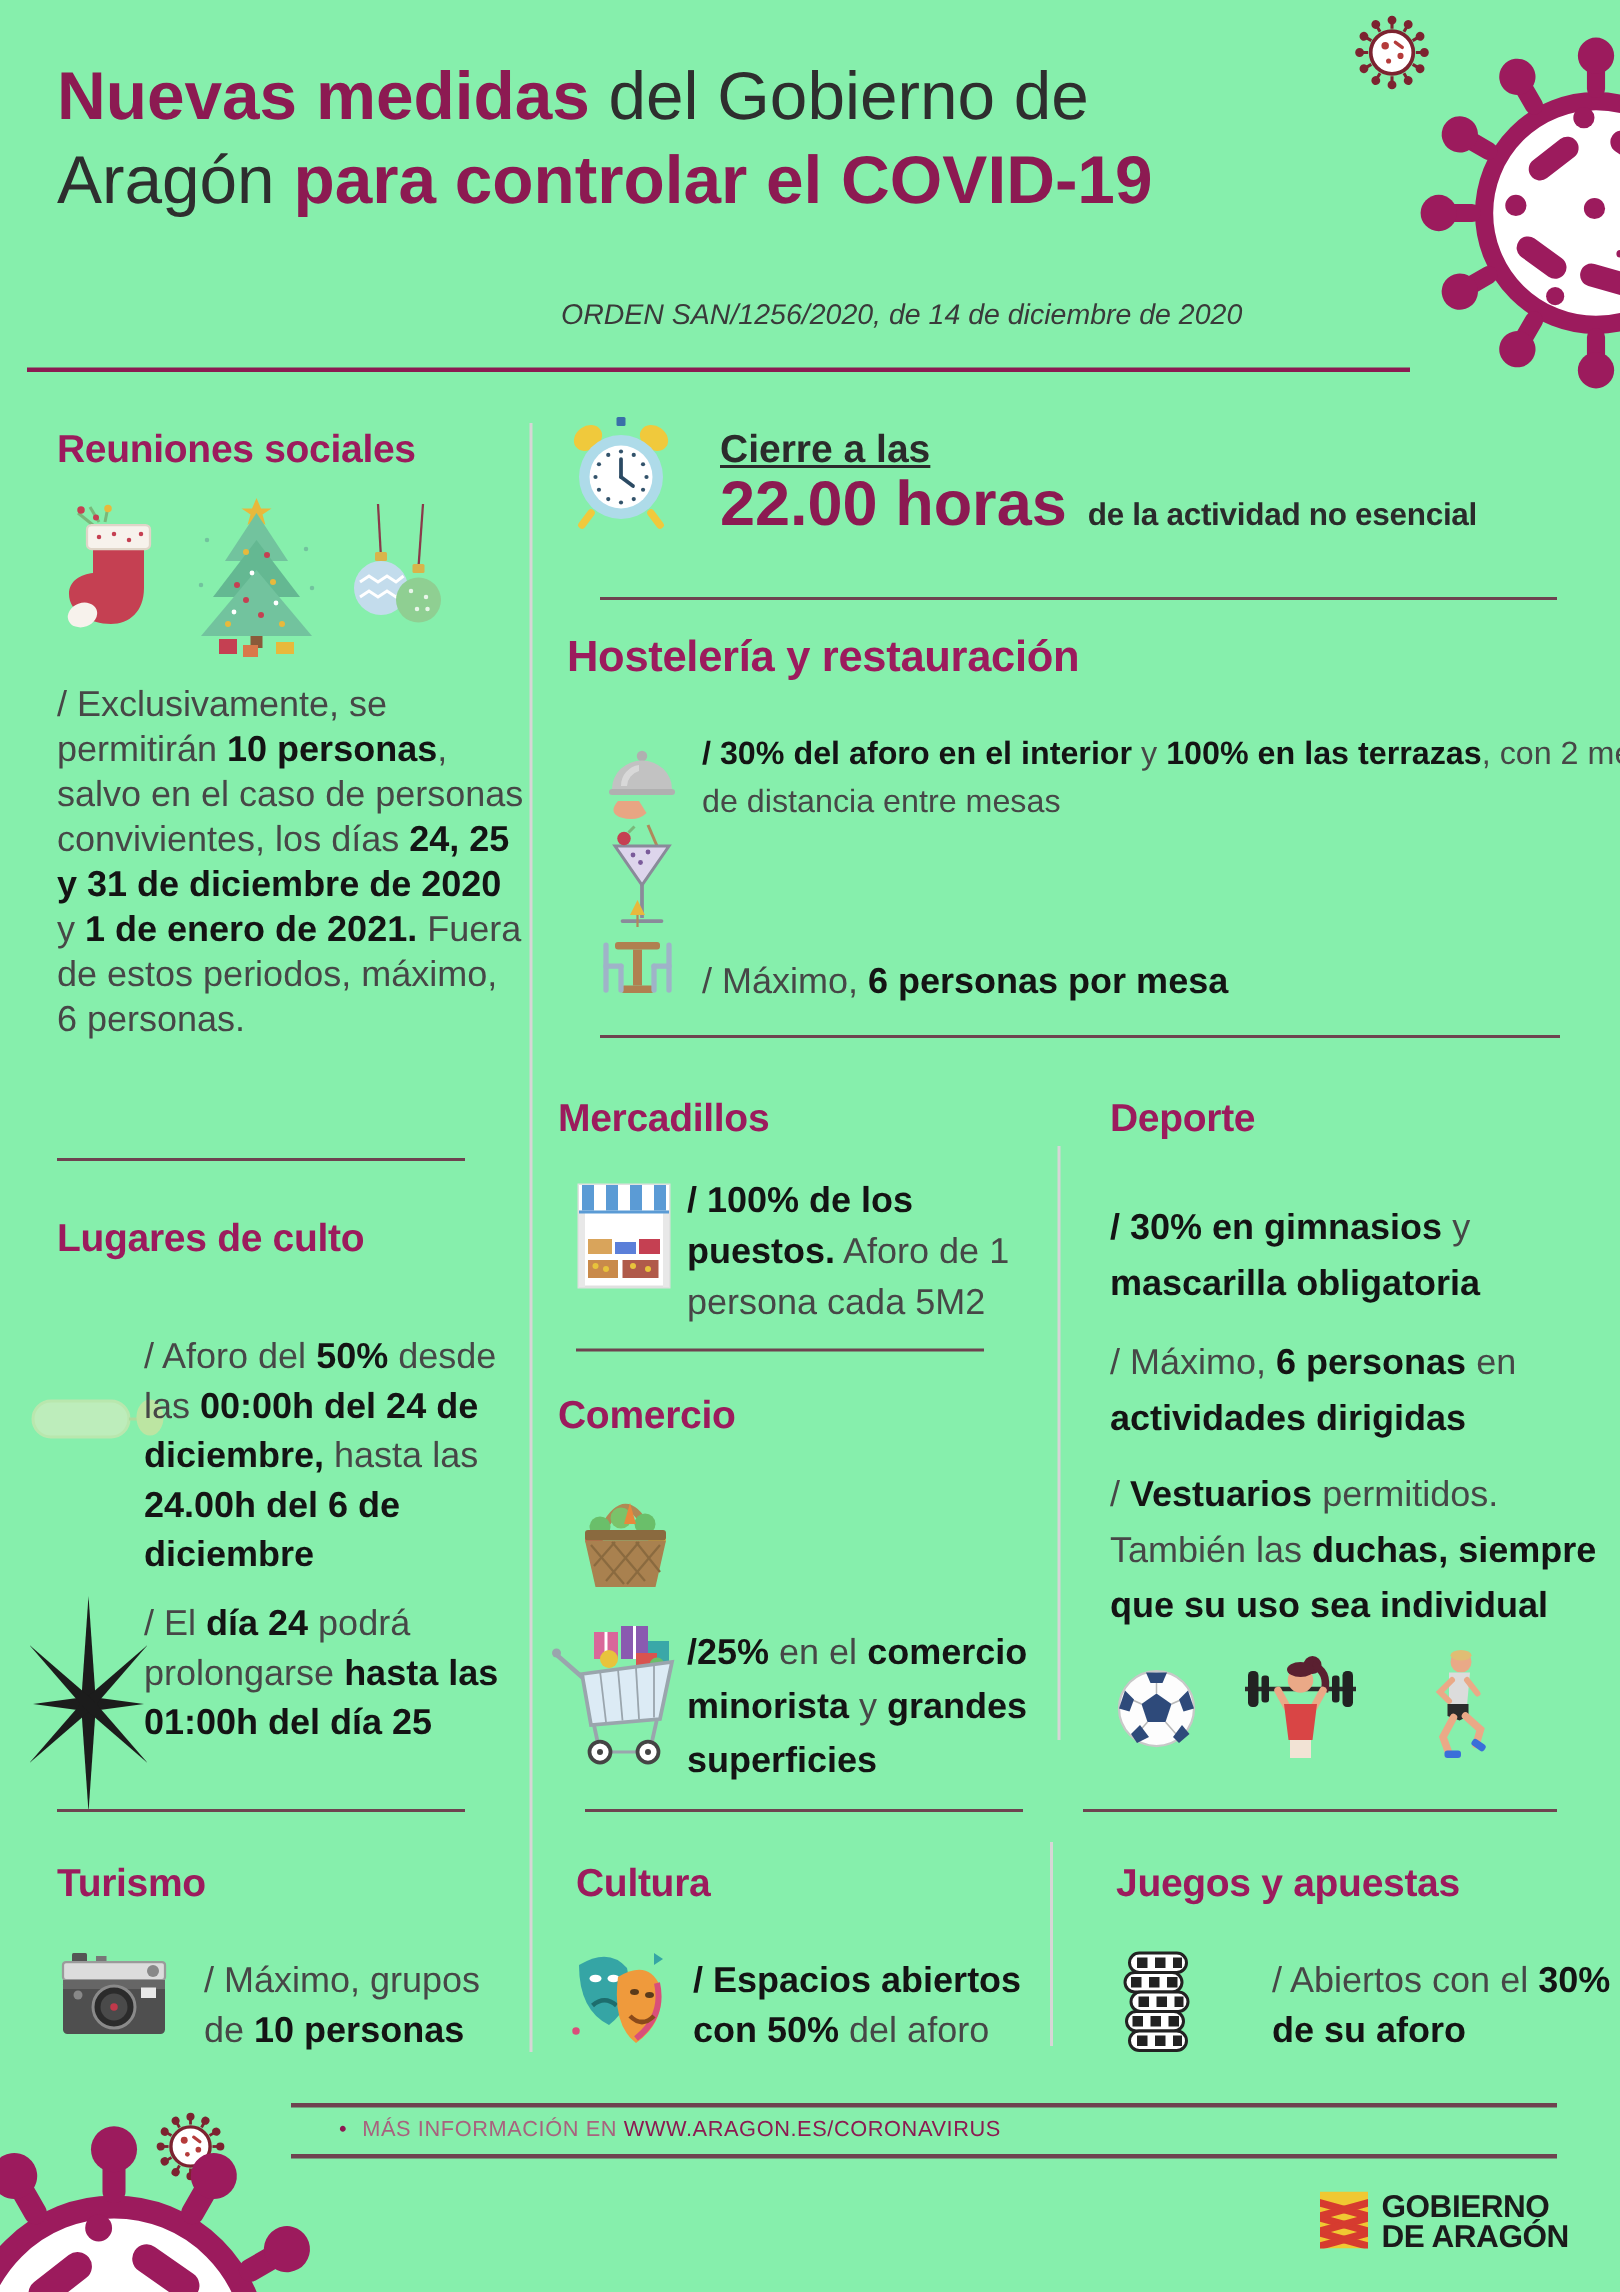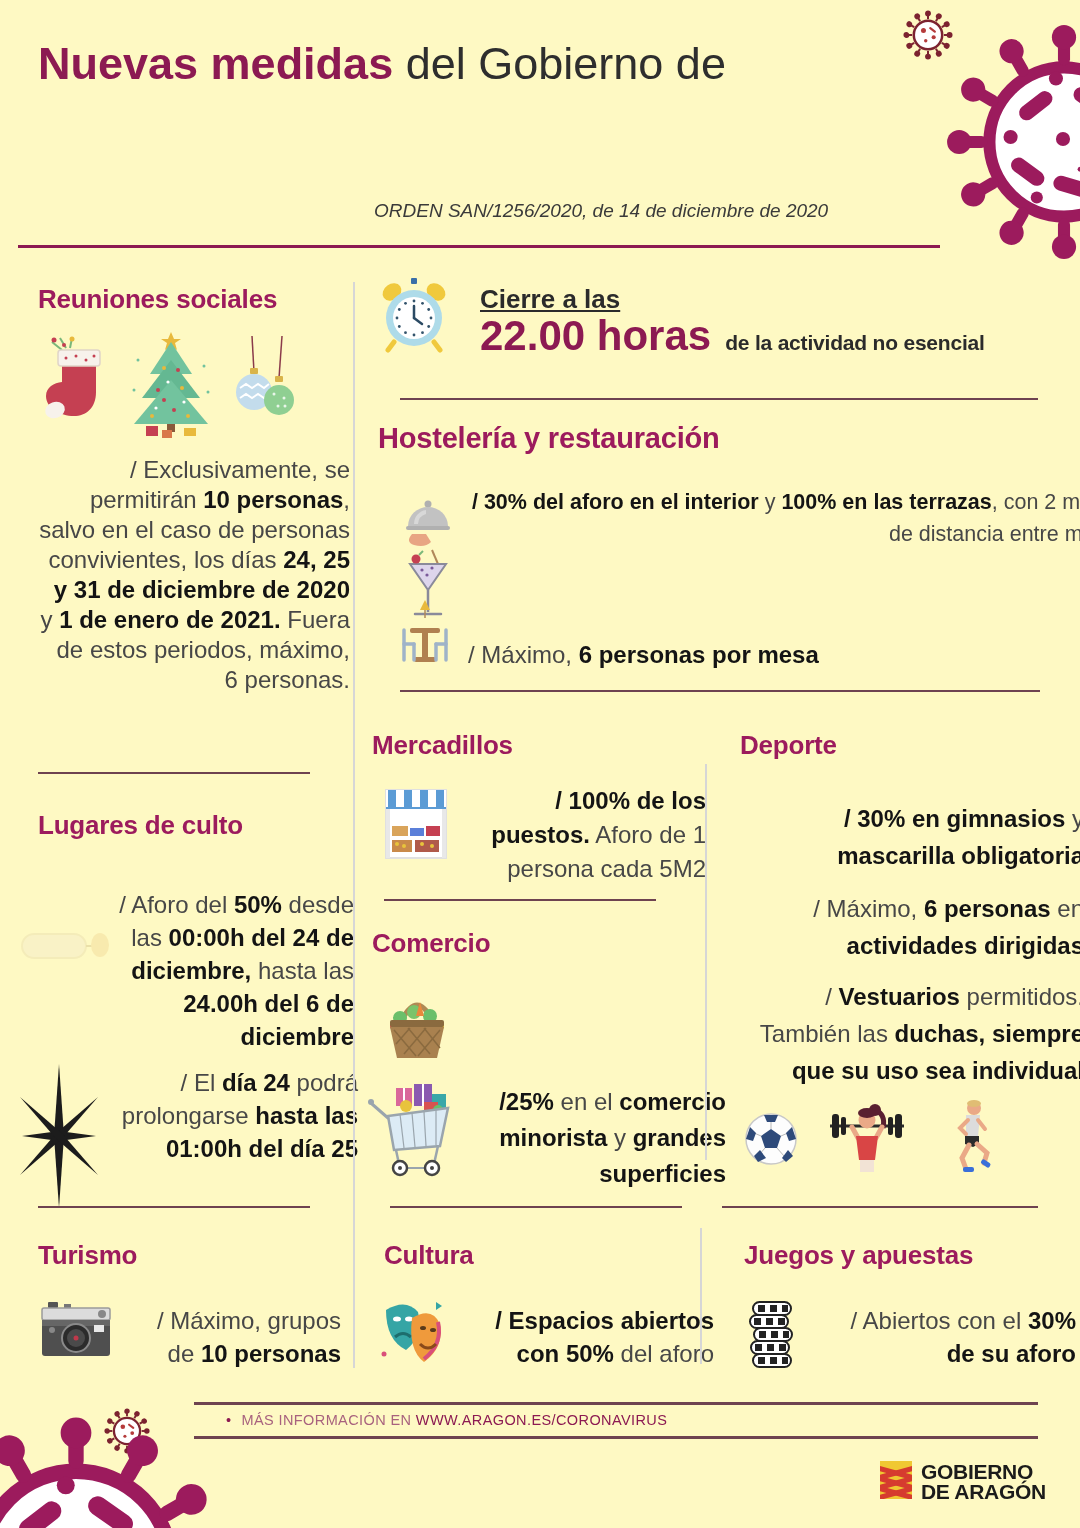--- a/index.html
+++ b/index.html
@@ -1,20 +1,20 @@
 <!DOCTYPE html>
 <html><head>
 <meta charset="utf-8">
 <style>
   html,body{margin:0;padding:0;background:#e9e9e9;}
-  .page{position:relative;width:1080px;height:1528px;margin:0 auto;background:#fef9c3;overflow:hidden;
+  .page{position:relative;width:1080px;height:1528px;margin:0 auto;background:#86efac;overflow:hidden;
         font-family:"Liberation Sans",sans-serif;}
   .abs{position:absolute;}
   .h2{position:absolute;font-size:26px;font-weight:700;color:#9c1b5d;letter-spacing:-.2px;white-space:nowrap;}
-  .bt{position:absolute;font-size:24px;line-height:33px;color:#474747;text-align:right;}
+  .bt{position:absolute;font-size:24px;line-height:33px;color:#474747;}
   .bt b{font-weight:700;color:#141414;}
   .rule-h{position:absolute;height:2px;background:#6e4350;}
   .rule-v{position:absolute;width:2px;background:#d6d6d6;}
   .title{position:absolute;left:38px;top:36px;font-size:45px;line-height:56px;color:#2e2e2e;white-space:nowrap;}
   .title .ac{color:#8c1a52;font-weight:700;}
   .alert{position:absolute;left:38px;top:176px;font-size:37px;color:#8c1a52;white-space:nowrap;}
   .alert sup{font-size:22px;}
   .order{position:absolute;left:374px;top:200px;font-size:19px;font-style:italic;color:#3a3a3a;white-space:nowrap;}
   .cierre-label{position:absolute;left:480px;top:284px;font-size:26px;font-weight:700;color:#2b2b2b;text-decoration:underline;}
   .time-row{position:absolute;left:480px;top:312px;white-space:nowrap;}
@@ -98,20 +98,21 @@
             <circle cx="27" cy="24" r="1.8"></circle>
             <circle cx="20" cy="27" r="1.5"></circle>
         </g>
         <line x1="24" y1="16" x2="28" y2="19" stroke="#b53b3b" stroke-width="2" stroke-linecap="round"></line>
       </g>
     </defs>
   </svg>
 
   <div class="title">
     <div><span class="ac">Nuevas medidas</span><span> del Gobierno de</span></div>
+    <div><span>Aragón </span><span class="ac">para controlar el COVID-19</span></div>
   </div>
 
   <div class="order">ORDEN SAN/1256/2020, de 14 de diciembre de 2020</div>
 
   <div class="abs" style="left:18px;top:245px;width:922px;height:3px;background:#8c1a52;"></div>
 
   <svg class="abs" style="left:903px;top:10px;" width="50" height="50" viewBox="0 0 44 44">
       <use href="#vsmall"></use>
     </svg>
   <svg class="abs" style="left:938px;top:16px;" width="252" height="252" viewBox="0 0 250 250">

